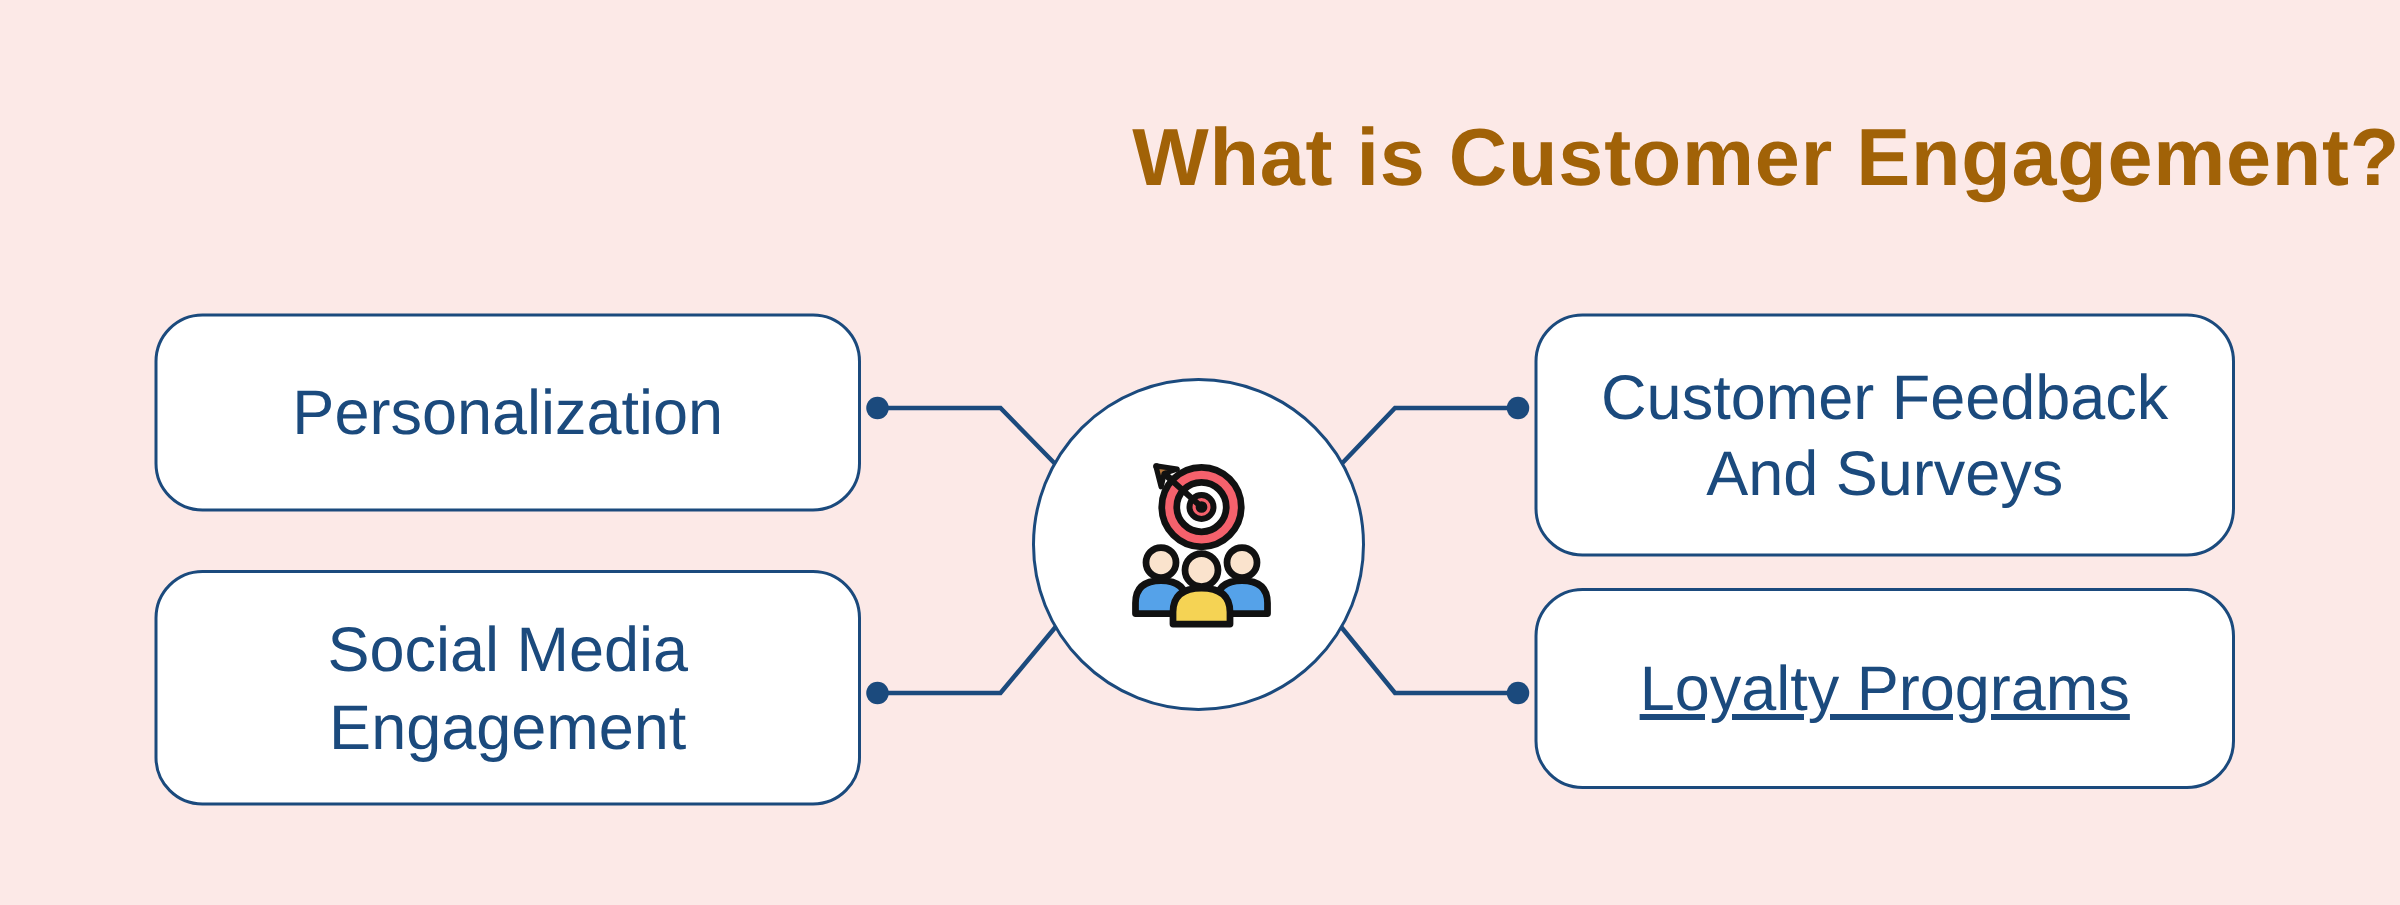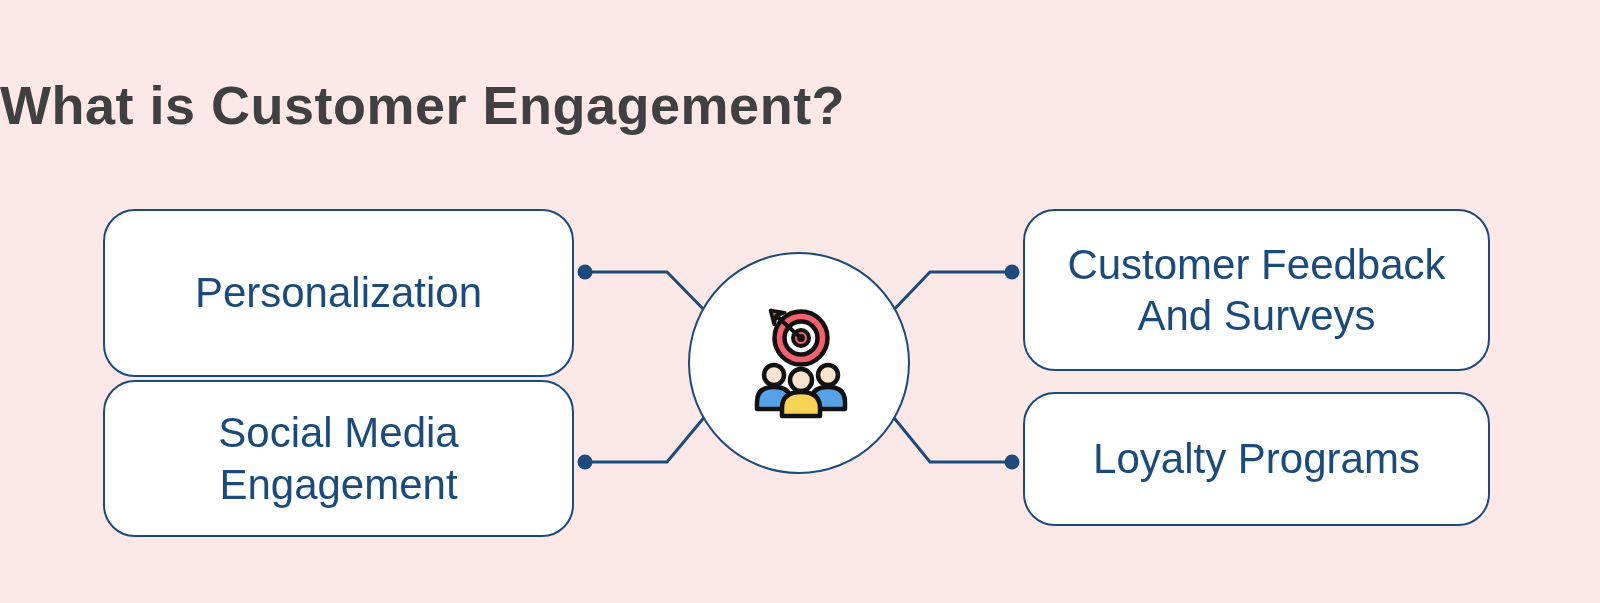--- a/index.html
+++ b/index.html
@@ -10,44 +10,44 @@
     height: 603px;
     background: #FCE9E7;
     font-family: "Liberation Sans", sans-serif;
     overflow: hidden;
   }
   .title {
     position: absolute;
     top: 74px;
     left: 0;
     width: 100%;
-    text-align: left;
+    text-align: right;
     font-size: 54px;
     font-weight: bold;
-    color: #404040;
+    color: #a16207;
     letter-spacing: 0.5px;
   }
   .node {
     position: absolute;
     background: #FFFFFF;
     border: 2px solid #1B4A7D;
     border-radius: 32px;
     display: flex;
     align-items: center;
     justify-content: center;
     text-align: center;
     color: #1B4A7D;
     font-size: 42px;
     line-height: 1.22;
   }
   .node .label { max-width: 420px; }
-  .node-top-left     { left: 103px; top: 209px; width: 471px; height: 168px; }
+  .node-top-left     { left: 103px; top: 209px; width: 471px; height: 132px; }
   .node-bottom-left  { left: 103px; top: 380px; width: 471px; height: 157px; }
   .node-top-right    { left: 1023px; top: 209px; width: 467px; height: 162px; }
-  .node-bottom-right { left: 1023px; top: 392px; width: 467px; height: 134px; }
+  .node-bottom-right { left: 1023px; top: 392px; width: 467px; height: 134px; text-decoration: underline; }
   .connectors {
     position: absolute;
     left: 0; top: 0;
     width: 1600px; height: 603px;
   }
   .connectors polyline {
     fill: none;
     stroke: #1B4A7D;
     stroke-width: 3;
   }

